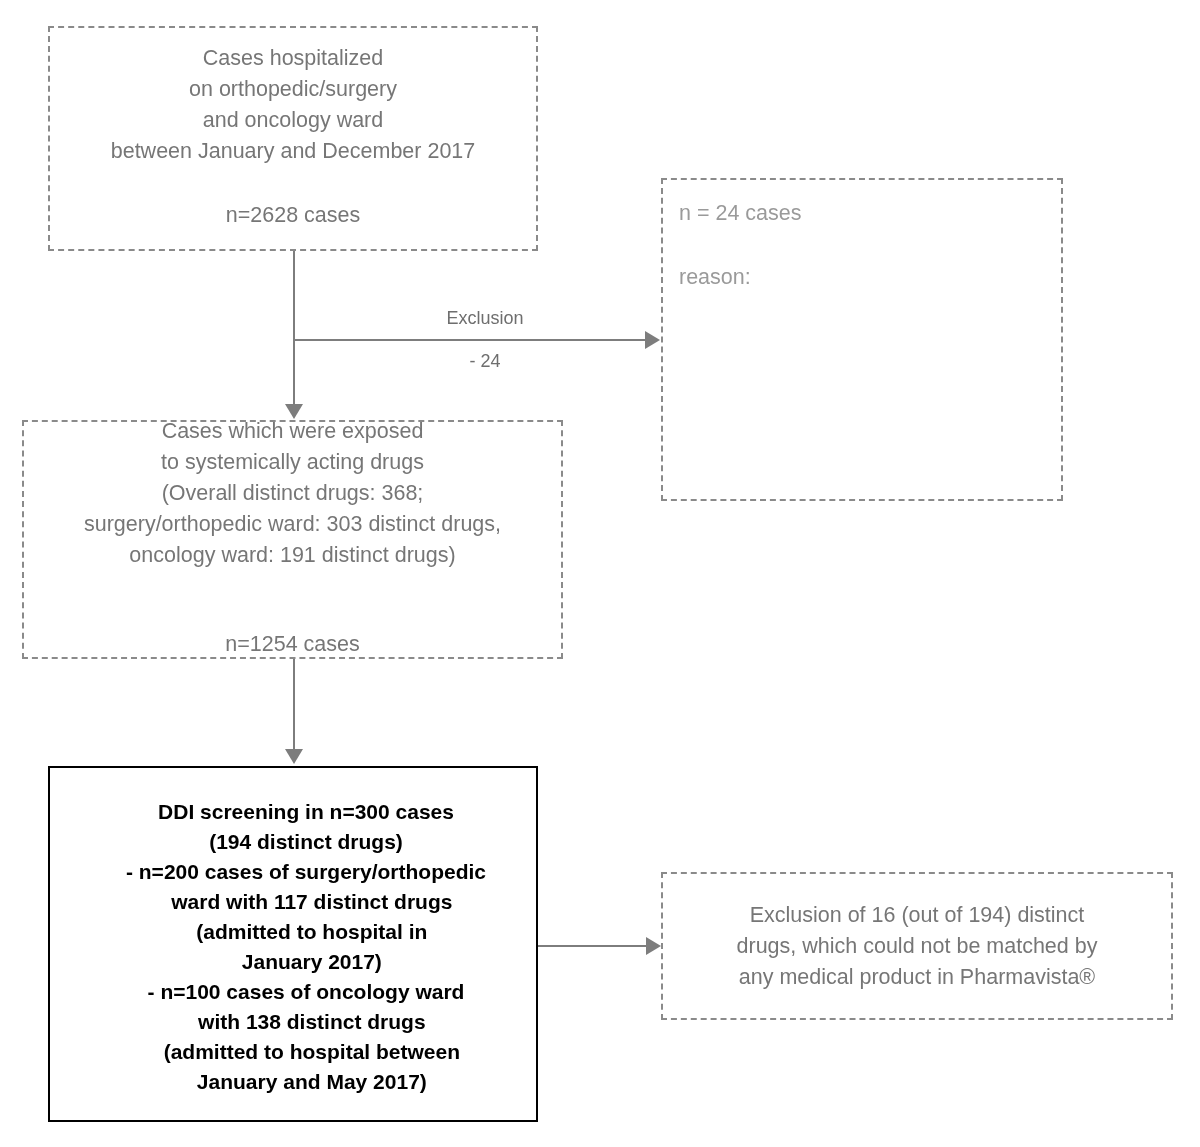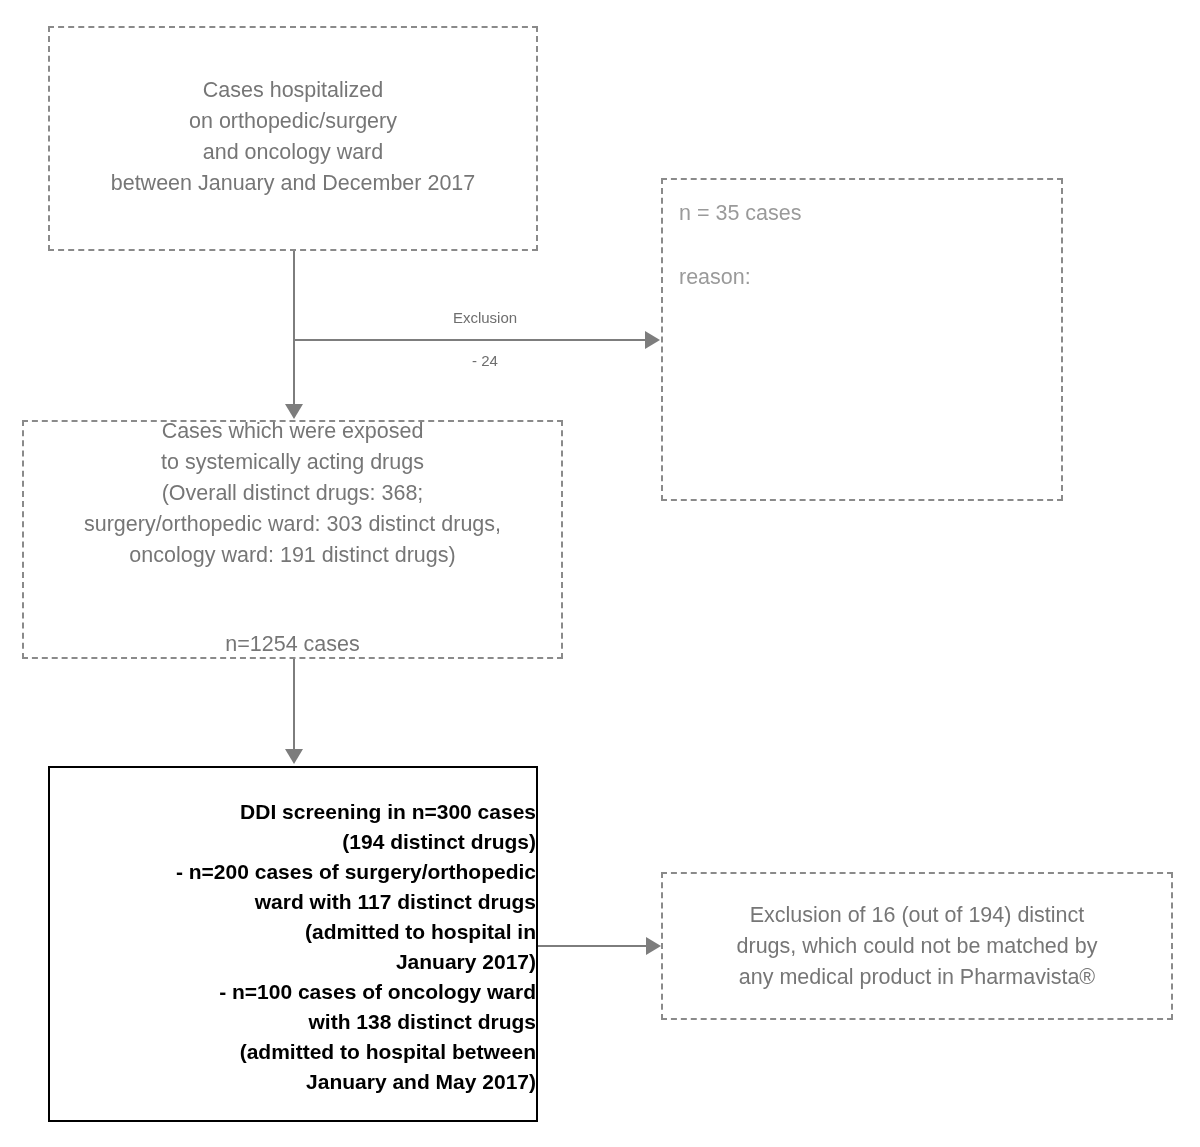--- a/index.html
+++ b/index.html
@@ -44,21 +44,21 @@
     font-size: 21.5px;
     line-height: 31px;
     text-align: left;
     white-space: pre;
   }
   .txt-bold {
     color: #000000;
     font-size: 21px;
     line-height: 30px;
     font-weight: bold;
-    text-align: right;
+    text-align: center;
     white-space: pre;
   }
   .line {
     position: absolute;
     background: #7d7d7d;
   }
   .v-line { width: 2px; }
   .h-line { height: 2px; }
   .arrowhead-down {
     position: absolute;
@@ -72,41 +72,42 @@
     position: absolute;
     width: 0;
     height: 0;
     border-top: 9px solid transparent;
     border-bottom: 9px solid transparent;
     border-left: 15px solid #7d7d7d;
   }
   .edge-label {
     position: absolute;
     color: #6e6e6e;
-    font-size: 15px;
+    font-size: 18px;
     line-height: 26px;
     text-align: center;
     white-space: pre;
   }
   .pad-box { padding: 0 10px; }
 </style>
 </head>
 <body>
 
 <div id="canvas">
 
   <div class="node dashed" style="left:48px; top:26px; width:490px; height:225px;">
     <div class="txt-gray pad-box" style="margin-top:-4px;">Cases hospitalized
 on orthopedic/surgery
 and oncology ward
 between January and December 2017</div>
+    <div class="txt-gray pad-box" style="margin-top:33px;">n=2628 cases</div>
   </div>
 
   <div class="node dashed" style="left:661px; top:178px; width:402px; height:323px; justify-content:flex-start;">
-    <div class="txt-gray-left" style="margin:18px 0 0 16px;">n = 35 cases</div>
+    <div class="txt-gray-left" style="margin:18px 0 0 16px;">n = 24 cases</div>
     <div class="txt-gray-left" style="margin:33px 0 0 16px;">reason:</div>
   </div>
 
   <div class="node dashed" style="left:22px; top:420px; width:541px; height:239px;gap:25px;">
     <div class="txt-gray pad-box" style="margin-top:-4px;">Cases which were exposed
 to systemically acting drugs
 (Overall distinct drugs: 368;
 surgery/orthopedic ward: 303 distinct drugs,
 oncology ward: 191 distinct drugs)</div>
     <div class="txt-gray pad-box" style="margin-top:33px;">n=1254 cases</div>

